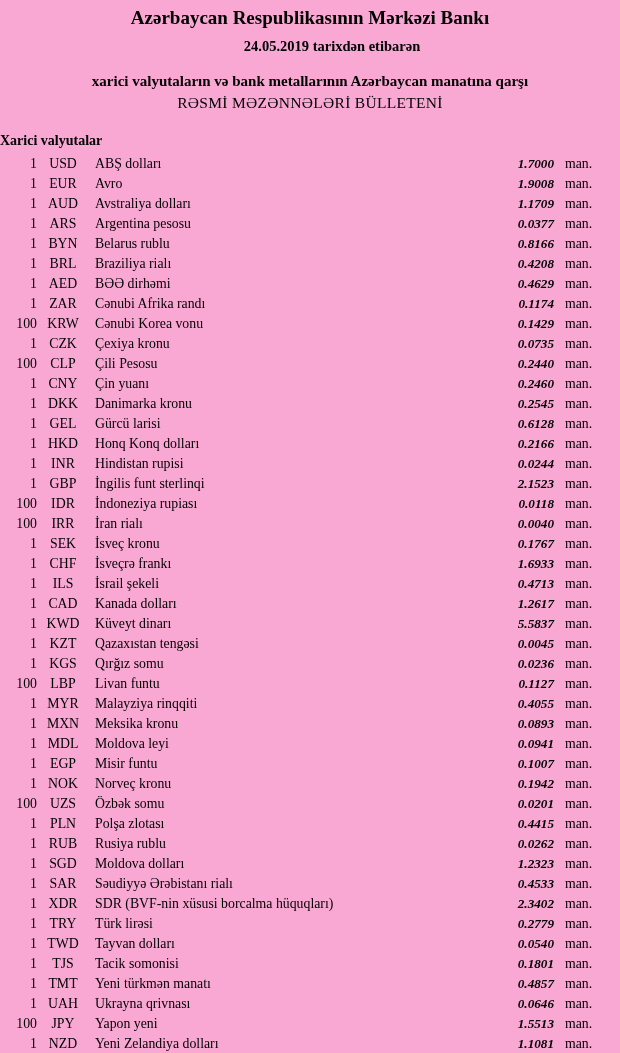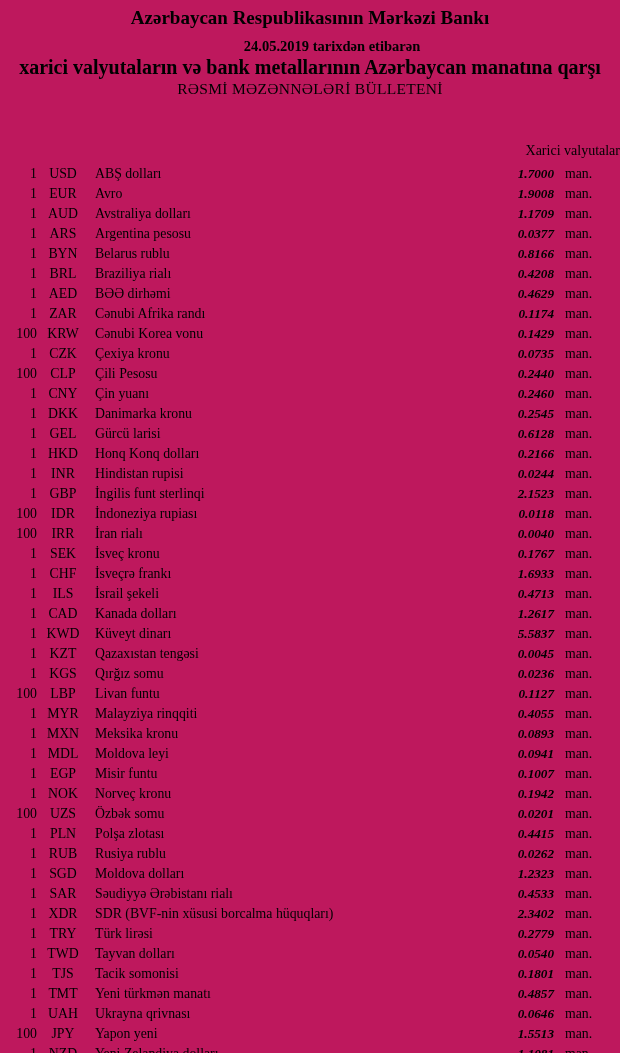--- a/index.html
+++ b/index.html
@@ -6,59 +6,59 @@
     margin: 0;
     padding: 0;
     background: #ffffff;
     color: #000000;
     font-family: "Liberation Serif", "DejaVu Serif", serif;
   }
   .page {
     position: relative;
     width: 620px;
     height: 1053px;
-    background: #be185d;
+    background: #f9a8d4;
     overflow: hidden;
   }
   .header {
     text-align: center;
   }
   .bank-name {
     font-size: 19px;
     font-weight: bold;
     line-height: 24px;
     margin: 0;
     padding-top: 6px;
   }
   .date-line {
     font-size: 14.5px;
     font-weight: bold;
     line-height: 19px;
     margin-top: 7px;
     padding-left: 44px;
   }
   .subtitle {
-    font-size: 20px;
+    font-size: 15px;
     font-weight: bold;
     line-height: 19px;
-    margin-top: 2px;
+    margin-top: 16px;
   }
   .bulletin-title {
     font-size: 15.5px;
     font-weight: normal;
     line-height: 20px;
     margin-top: 2px;
     letter-spacing: 0.3px;
   }
   .section-title {
-    text-align: right;
+    text-align: left;
     font-size: 14px;
-    font-weight: normal;
+    font-weight: bold;
     line-height: 19px;
-    margin-top: 42px;
+    margin-top: 18px;
   }
   .rates-table {
     margin-top: 4px;
     padding: 0 28px 0 0;
   }
   .rate-row {
     display: grid;
     grid-template-columns: 37px 52px 1fr 112px 38px;
     height: 20px;
     line-height: 20px;

